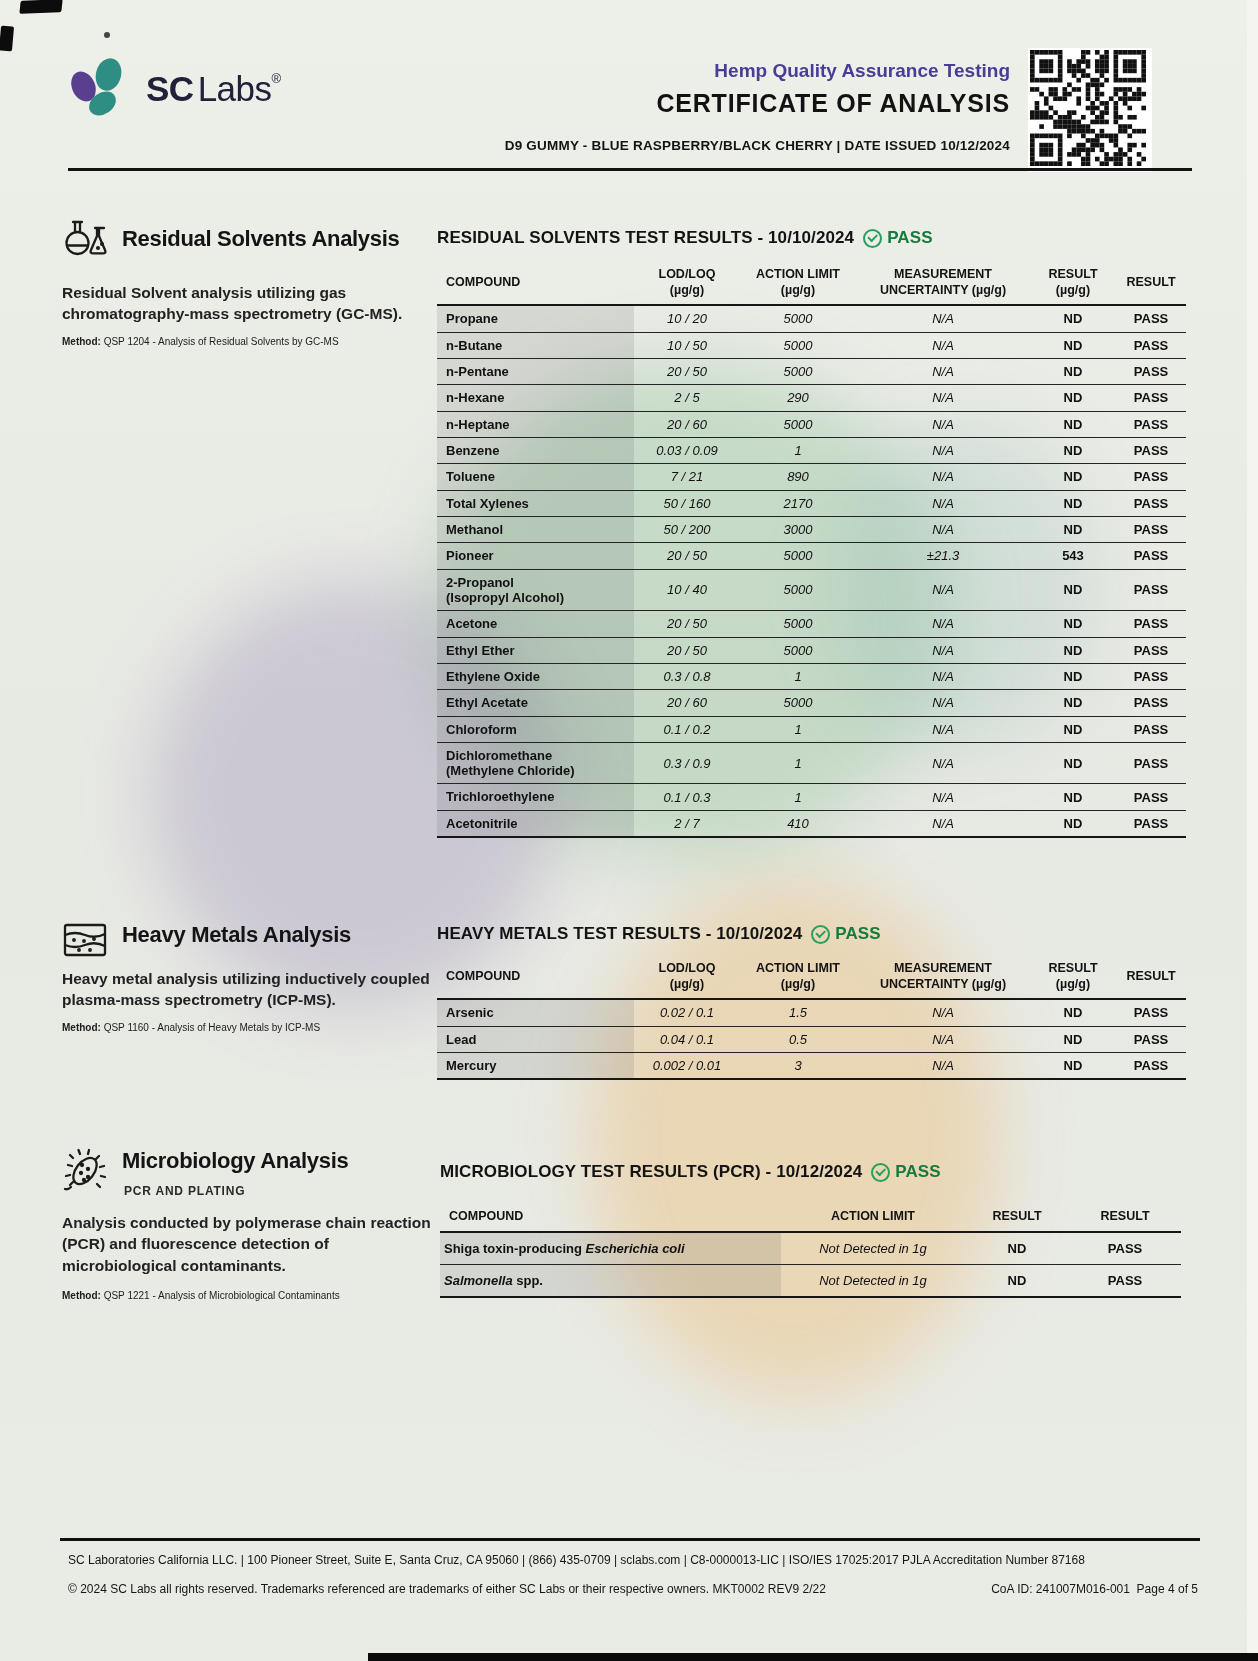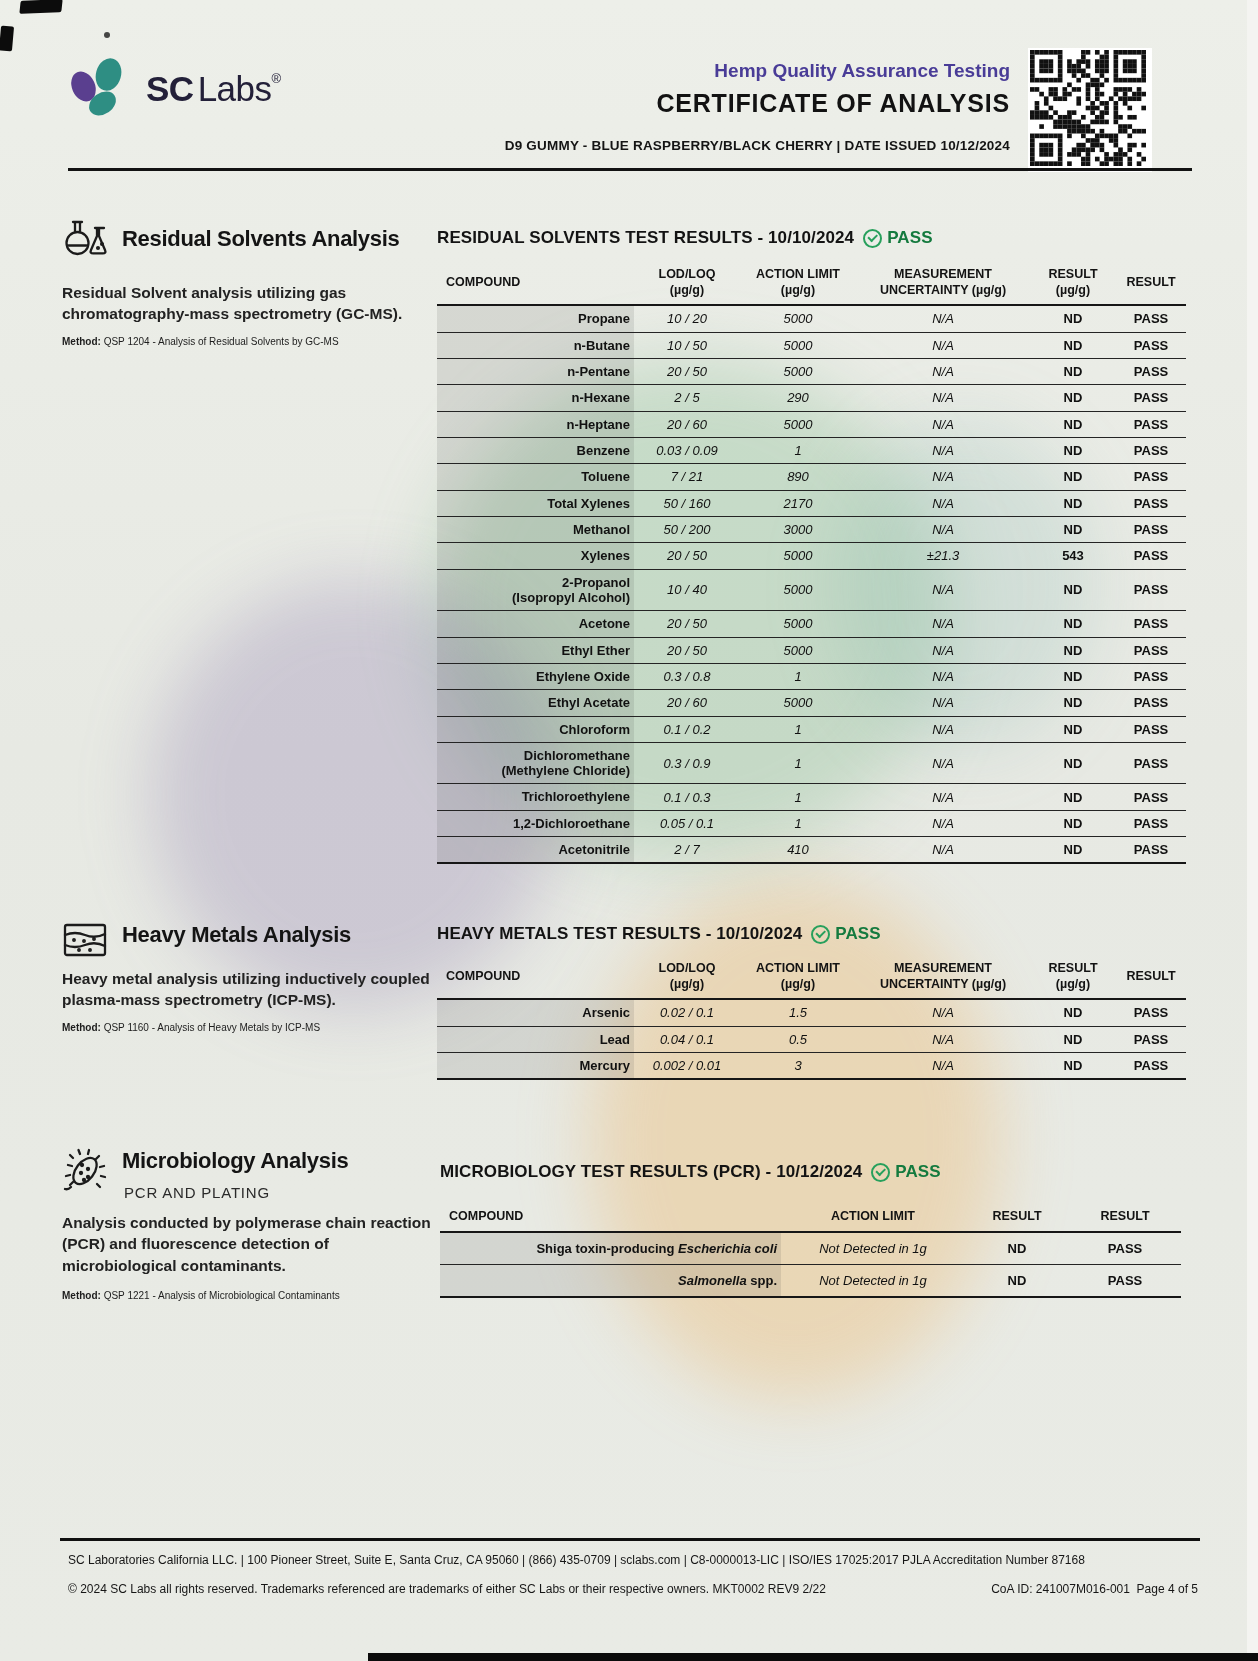--- a/index.html
+++ b/index.html
@@ -39,40 +39,40 @@
   .doctitle{font-size:25px;font-weight:700;letter-spacing:0.8px;color:#121212;margin-top:7px;}
   .productline{right:248px;top:138px;font-size:13.5px;font-weight:700;letter-spacing:0.2px;color:#141414;}
   .qr{left:1028px;top:48px;width:120px;height:120px;background:#fff;padding:2px;}
   .qr svg rect{fill:#111;}
   .rule{left:68px;right:66px;top:168px;height:2.5px;background:#121212;}
 
   
   .secicon{width:52px;height:48px;}
   .secicon svg{stroke:#1b1b1b;fill:none;stroke-width:2.3;stroke-linecap:round;stroke-linejoin:round;}
   .sectitle{font-size:22px;font-weight:800;color:#141414;letter-spacing:-0.3px;}
-  .subtitle{font-size:15px;font-weight:400;letter-spacing:0.8px;color:#2a2a2a;}
+  .subtitle{font-size:12px;font-weight:700;letter-spacing:0.8px;color:#2a2a2a;}
   .desc{width:372px;font-size:15.5px;line-height:1.38;color:#222;font-weight:bold;}
   .method{width:372px;font-size:10px;color:#1d1d1d;}
   .method b{font-weight:700;}
 
   
   .results{font-size:17px;font-weight:800;letter-spacing:0.1px;color:#131313;display:flex;align-items:center;}
   .chk{display:inline-block;width:15px;height:15px;border:2.3px solid #27a05c;border-radius:50%;margin:0 5px 0 9px;position:relative;}
   .chk::after{content:"";position:absolute;left:3px;top:3.5px;width:7px;height:3.5px;border-left:2.2px solid #27a05c;border-bottom:2.2px solid #27a05c;transform:rotate(-45deg);}
   .pass{color:#147a3e;font-weight:800;}
 
   
   table{border-collapse:collapse;width:718px;table-layout:fixed;border-bottom:2.5px solid #161616;}
   thead th{font-size:12.5px;font-weight:700;text-align:center;vertical-align:middle;padding:3px 2px 6px;color:#131313;}
   thead th .l1,thead th .l2{line-height:1.25;}
   thead tr{border-bottom:2.5px solid #161616;}
   tbody td{border-top:1.8px solid #242424;font-size:13px;text-align:center;padding:5px 4px;color:#111;}
   tbody tr:first-child td{border-top:none;}
   th.c-compound{text-align:left;padding-left:9px;}
-  td.c-compound{text-align:right;font-weight:700;padding-left:9px;background:rgba(45,45,45,0.11);white-space:pre-line;line-height:1.18;}
+  td.c-compound{text-align:left;font-weight:700;padding-left:9px;background:rgba(45,45,45,0.11);white-space:pre-line;line-height:1.18;}
   td.c-lod_loq,td.c-action_limit,td.c-uncertainty{font-style:italic;}
   td.c-result,td.c-status{font-weight:700;}
   .tbl-solv .c-compound{width:186px;}
   .tbl-solv .c-lod_loq{width:102px;}
   .tbl-solv .c-action_limit{width:112px;}
   .tbl-solv .c-uncertainty{width:170px;}
   .tbl-solv .c-result{width:82px;}
   .tbl-solv .c-status{width:66px;}
   .tbl-micro .c-compound{width:330px;}
   .tbl-micro .c-action_limit{width:180px;}
@@ -550,21 +550,21 @@
         </tr>
         <tr>
           <td class="c-compound">Methanol</td>
           <td class="c-lod_loq">50 / 200</td>
           <td class="c-action_limit">3000</td>
           <td class="c-uncertainty">N/A</td>
           <td class="c-result">ND</td>
           <td class="c-status">PASS</td>
         </tr>
         <tr>
-          <td class="c-compound">Xylenes</td>
+          <td class="c-compound">Pioneer</td>
           <td class="c-lod_loq">20 / 50</td>
           <td class="c-action_limit">5000</td>
           <td class="c-uncertainty">±21.3</td>
           <td class="c-result">543</td>
           <td class="c-status">PASS</td>
         </tr>
         <tr>
           <td class="c-compound">2-Propanol
 (Isopropyl Alcohol)</td>
           <td class="c-lod_loq">10 / 40</td>
@@ -618,28 +618,20 @@
 (Methylene Chloride)</td>
           <td class="c-lod_loq">0.3 / 0.9</td>
           <td class="c-action_limit">1</td>
           <td class="c-uncertainty">N/A</td>
           <td class="c-result">ND</td>
           <td class="c-status">PASS</td>
         </tr>
         <tr>
           <td class="c-compound">Trichloroethylene</td>
           <td class="c-lod_loq">0.1 / 0.3</td>
-          <td class="c-action_limit">1</td>
-          <td class="c-uncertainty">N/A</td>
-          <td class="c-result">ND</td>
-          <td class="c-status">PASS</td>
-        </tr>
-        <tr>
-          <td class="c-compound">1,2-Dichloroethane</td>
-          <td class="c-lod_loq">0.05 / 0.1</td>
           <td class="c-action_limit">1</td>
           <td class="c-uncertainty">N/A</td>
           <td class="c-result">ND</td>
           <td class="c-status">PASS</td>
         </tr>
         <tr>
           <td class="c-compound">Acetonitrile</td>
           <td class="c-lod_loq">2 / 7</td>
           <td class="c-action_limit">410</td>
           <td class="c-uncertainty">N/A</td>

